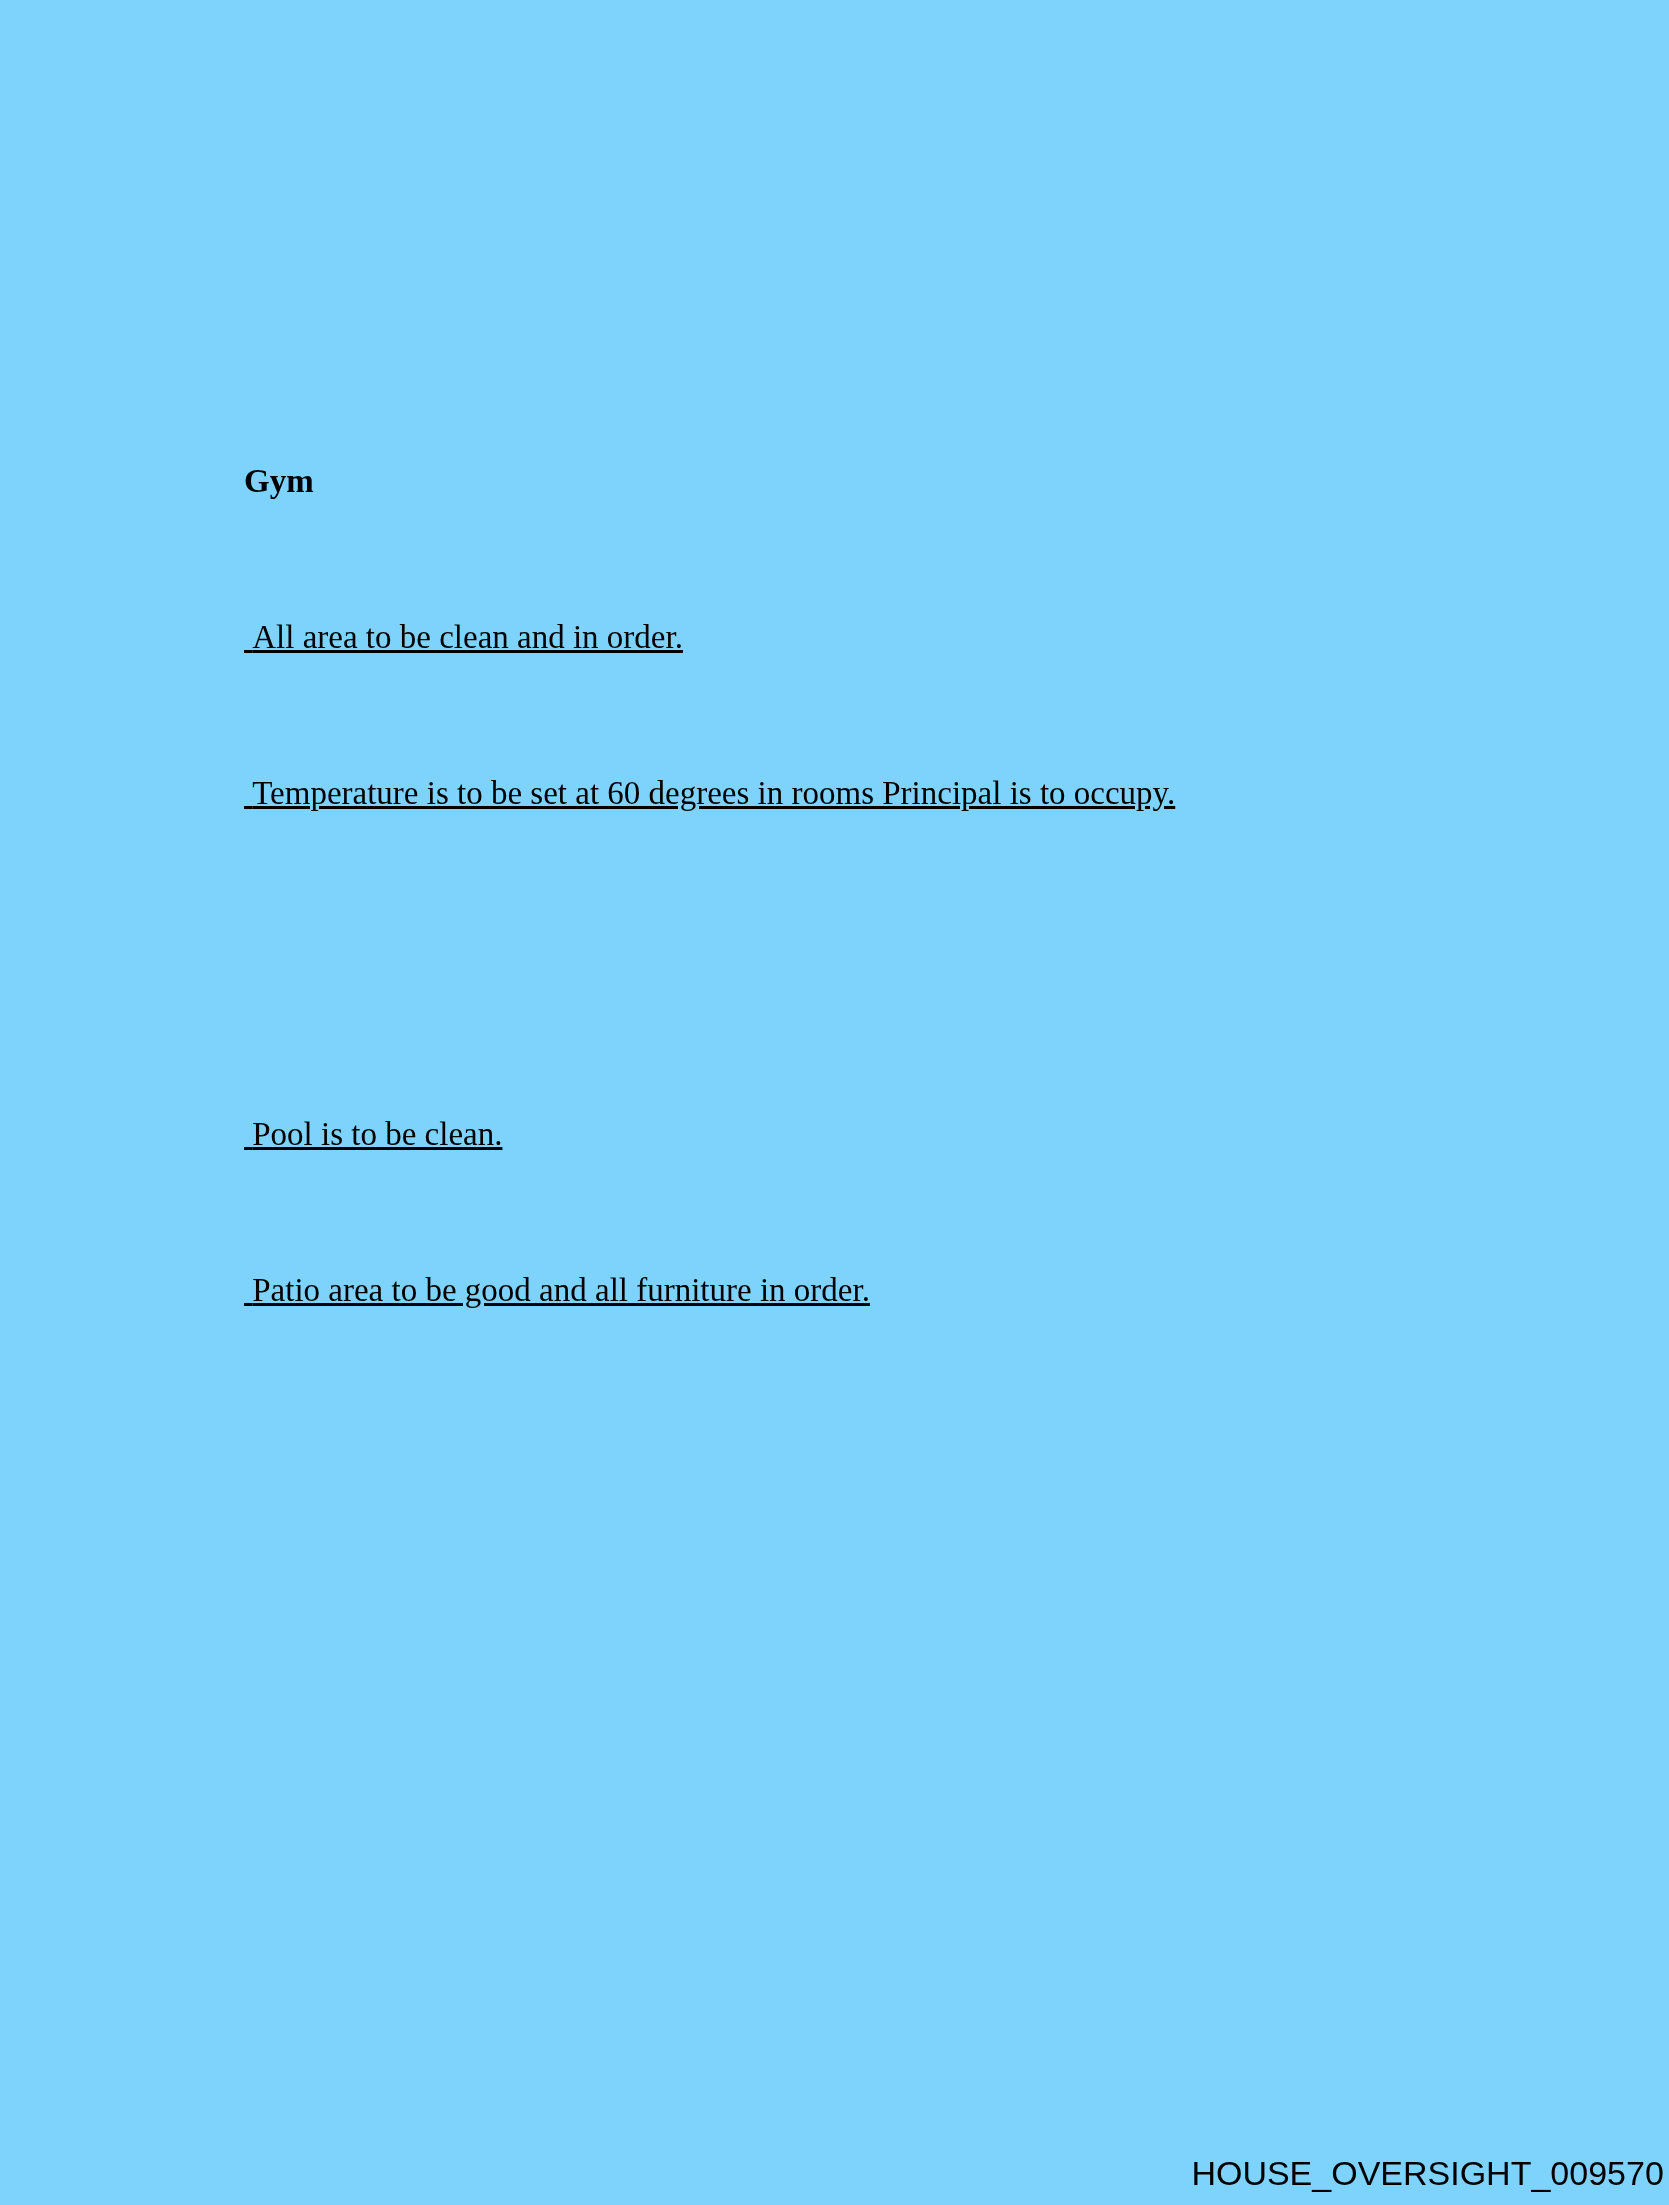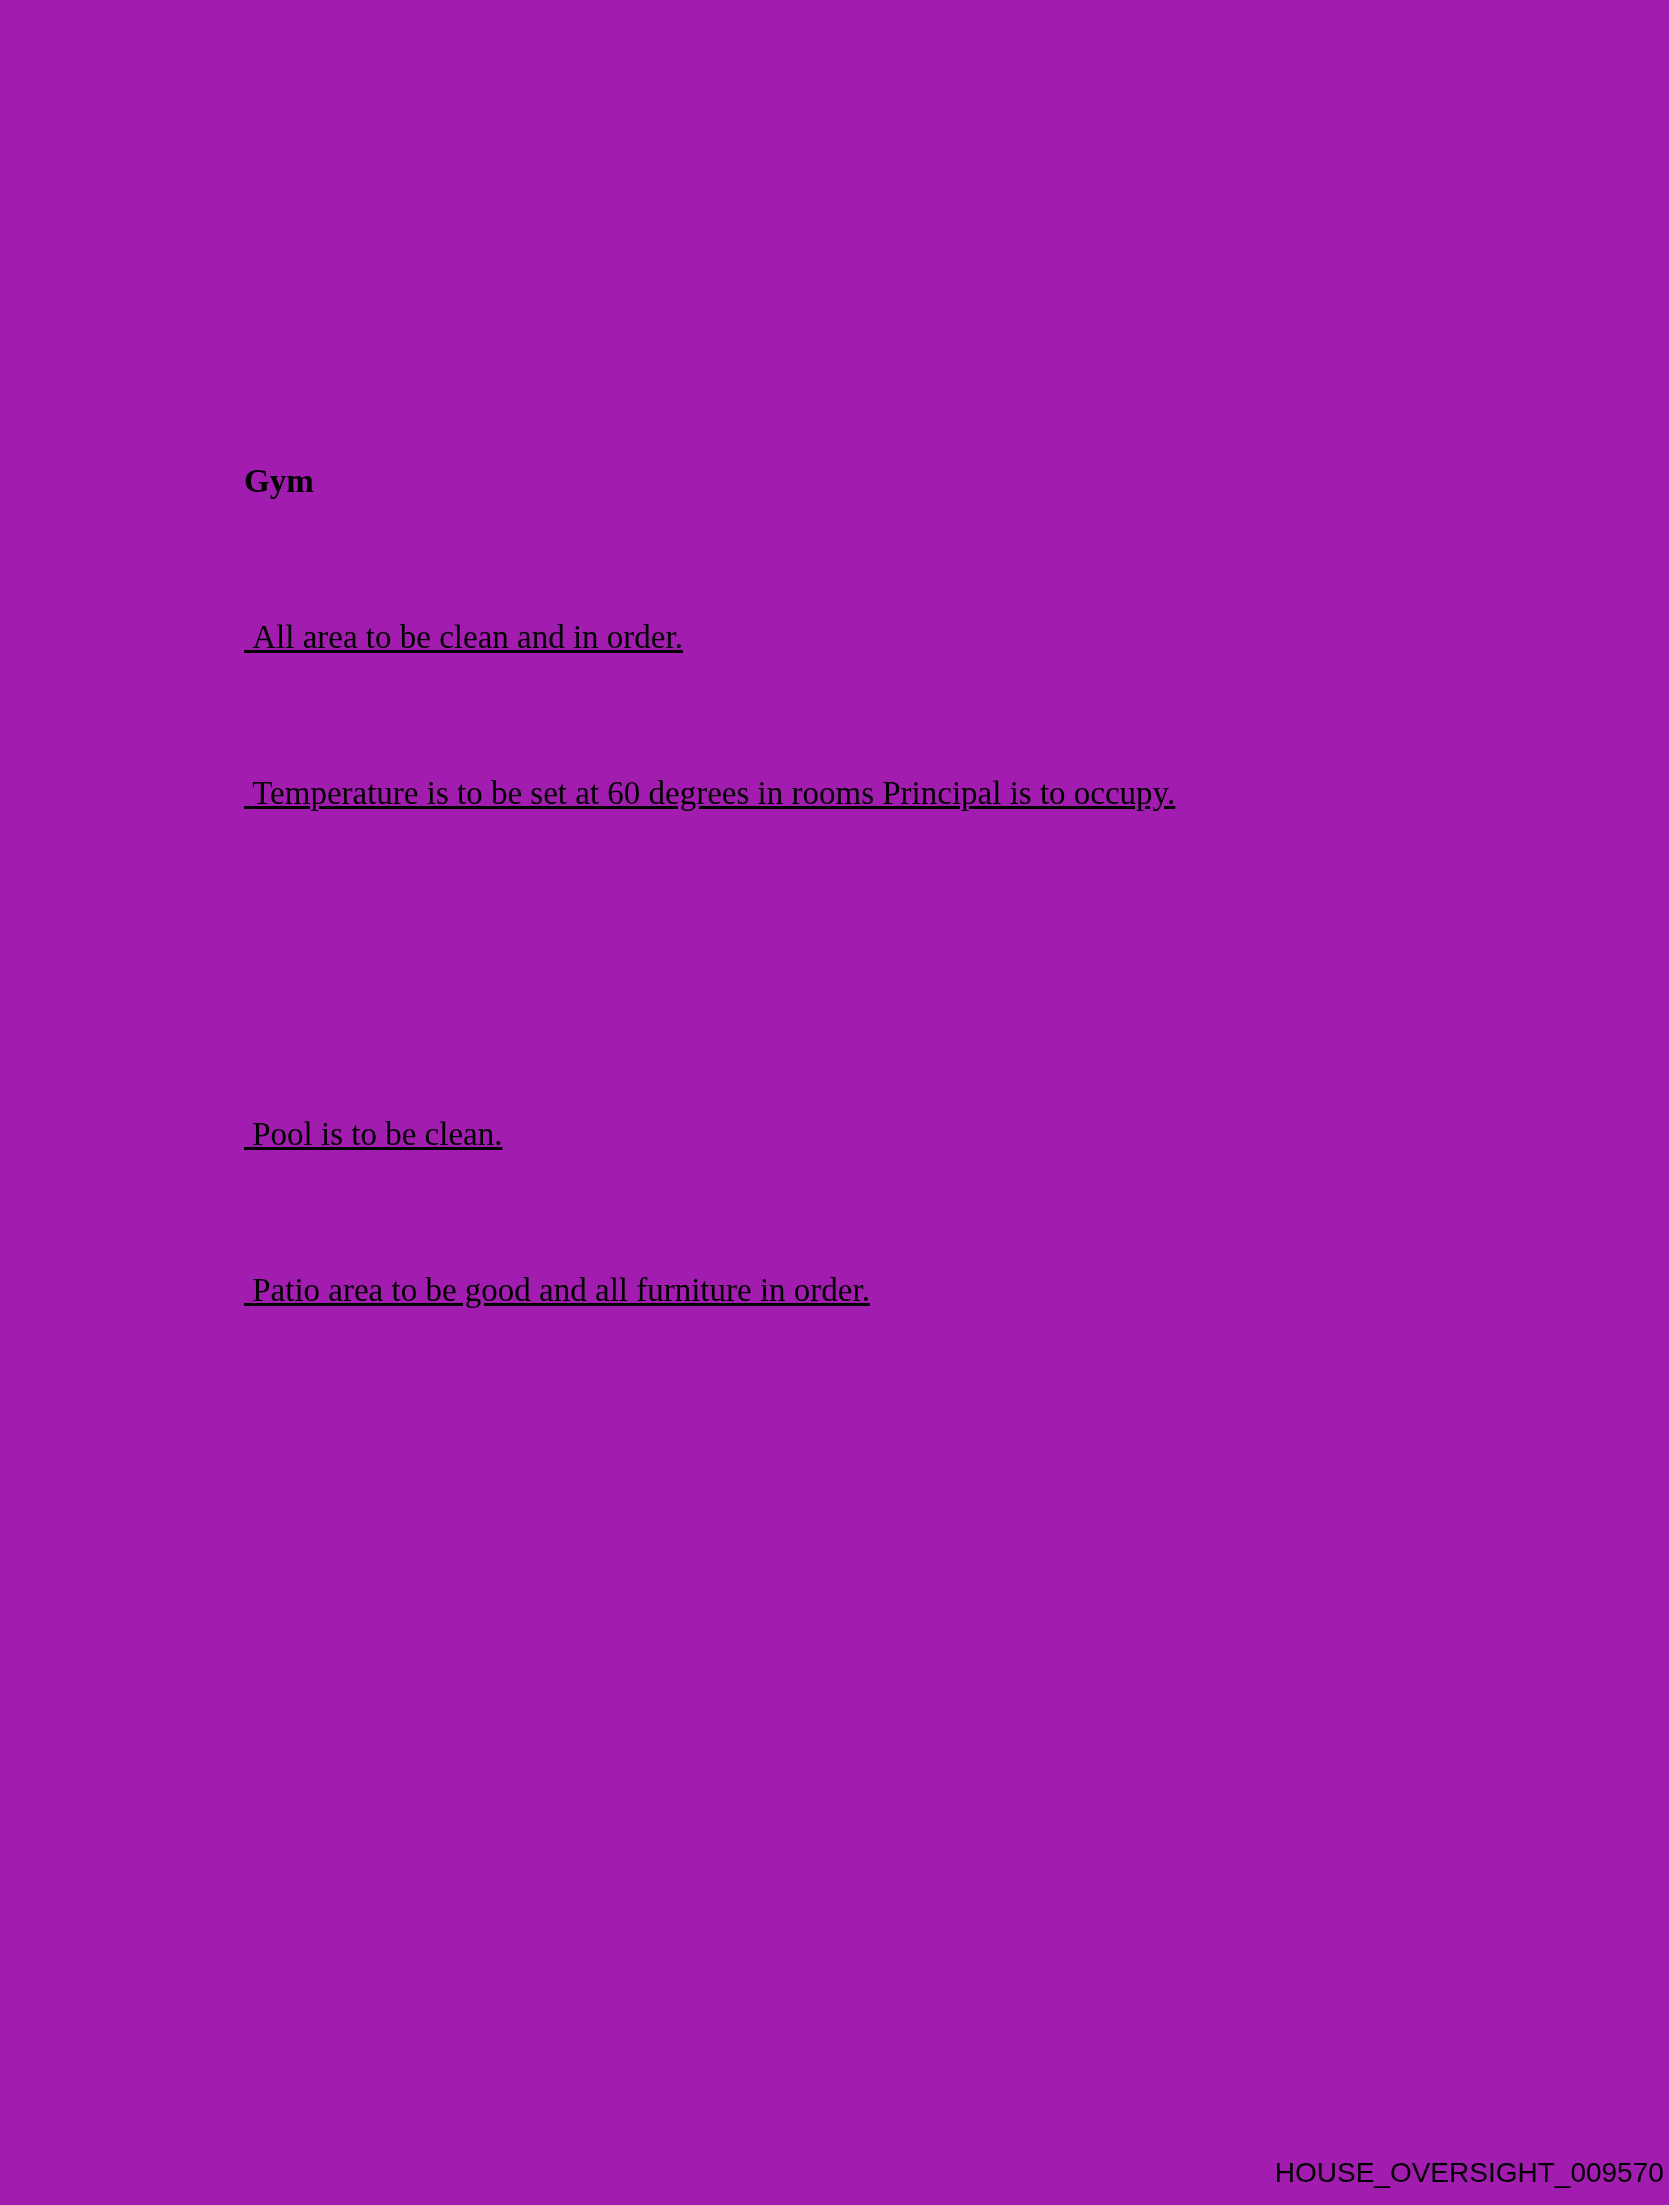--- a/index.html
+++ b/index.html
@@ -1,20 +1,20 @@
 <!DOCTYPE html>
 <html style="font-size:10.5px"><head>
 <meta charset="utf-8">
 <style>
   html, body { margin: 0; padding: 0; background: #ffffff; }
   .page {
     position: relative;
     width: 1669px;
     height: 2205px;
-    background: #a21caf;
+    background: #7dd3fc;
     color: #000000;
     overflow: hidden;
   }
   .content {
     position: absolute;
     left: 244px;
     top: 278px;
     width: 1182px;
     font-family: "Liberation Serif", "DejaVu Serif", serif;
     font-size: 33px;
@@ -38,21 +38,21 @@
     text-align: right;
     font-family: "Liberation Serif", "DejaVu Serif", serif;
     font-size: 33px;
     line-height: 37px;
   }
   .bates {
     position: absolute;
     right: 5.2px;
     top: 2157px;
     font-family: "Liberation Sans", "DejaVu Sans", sans-serif;
-    font-size: 28px;
+    font-size: 34px;
     line-height: 32px;
   }
 </style>
 </head>
 <body>
 
 <div class="page">
 
   <div class="content">
 

